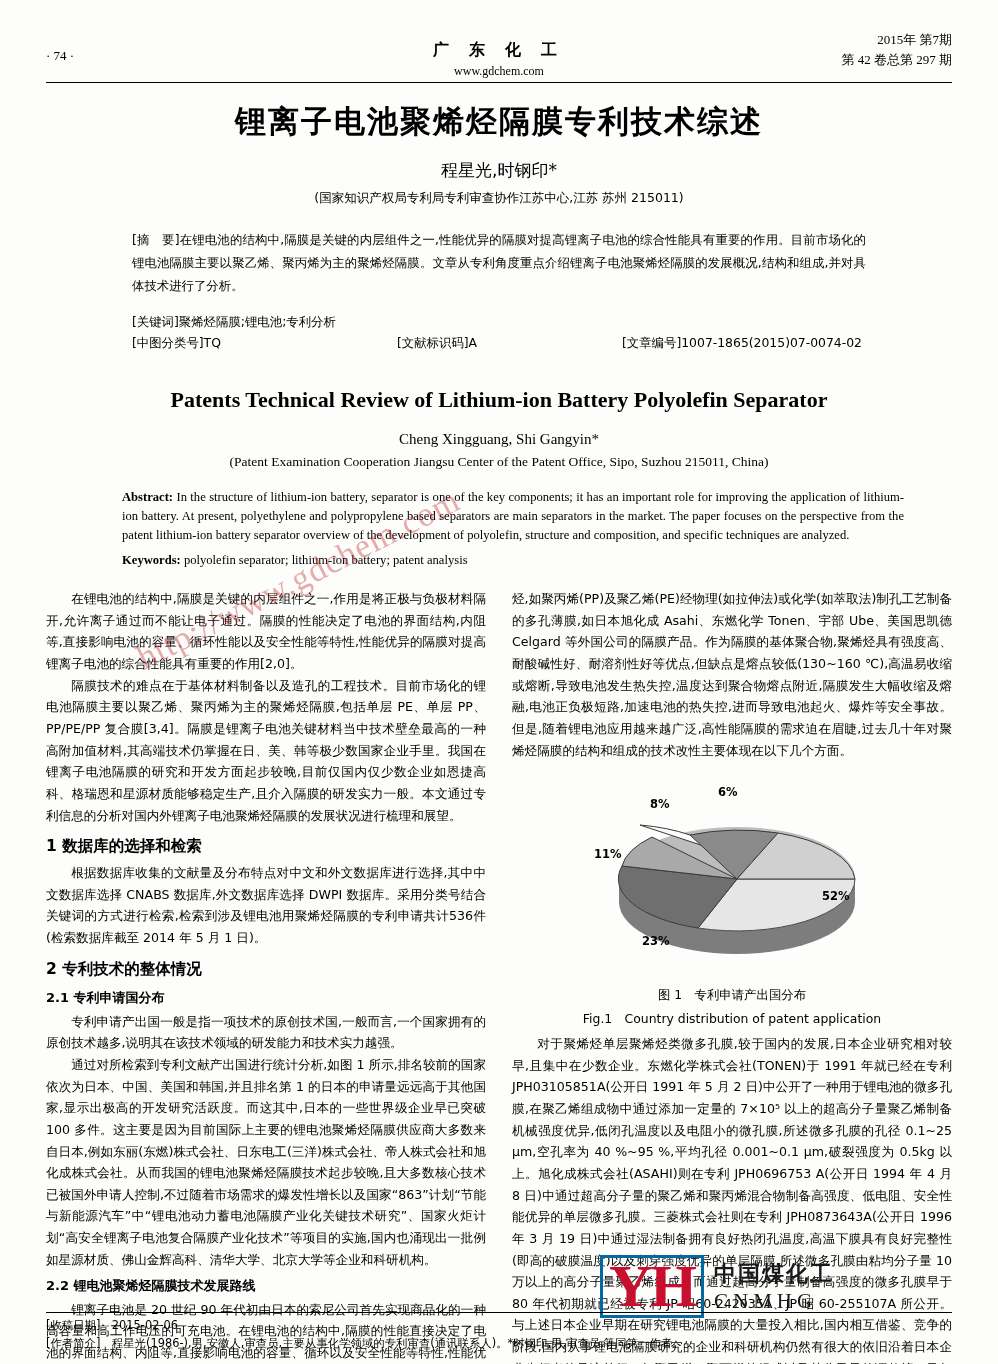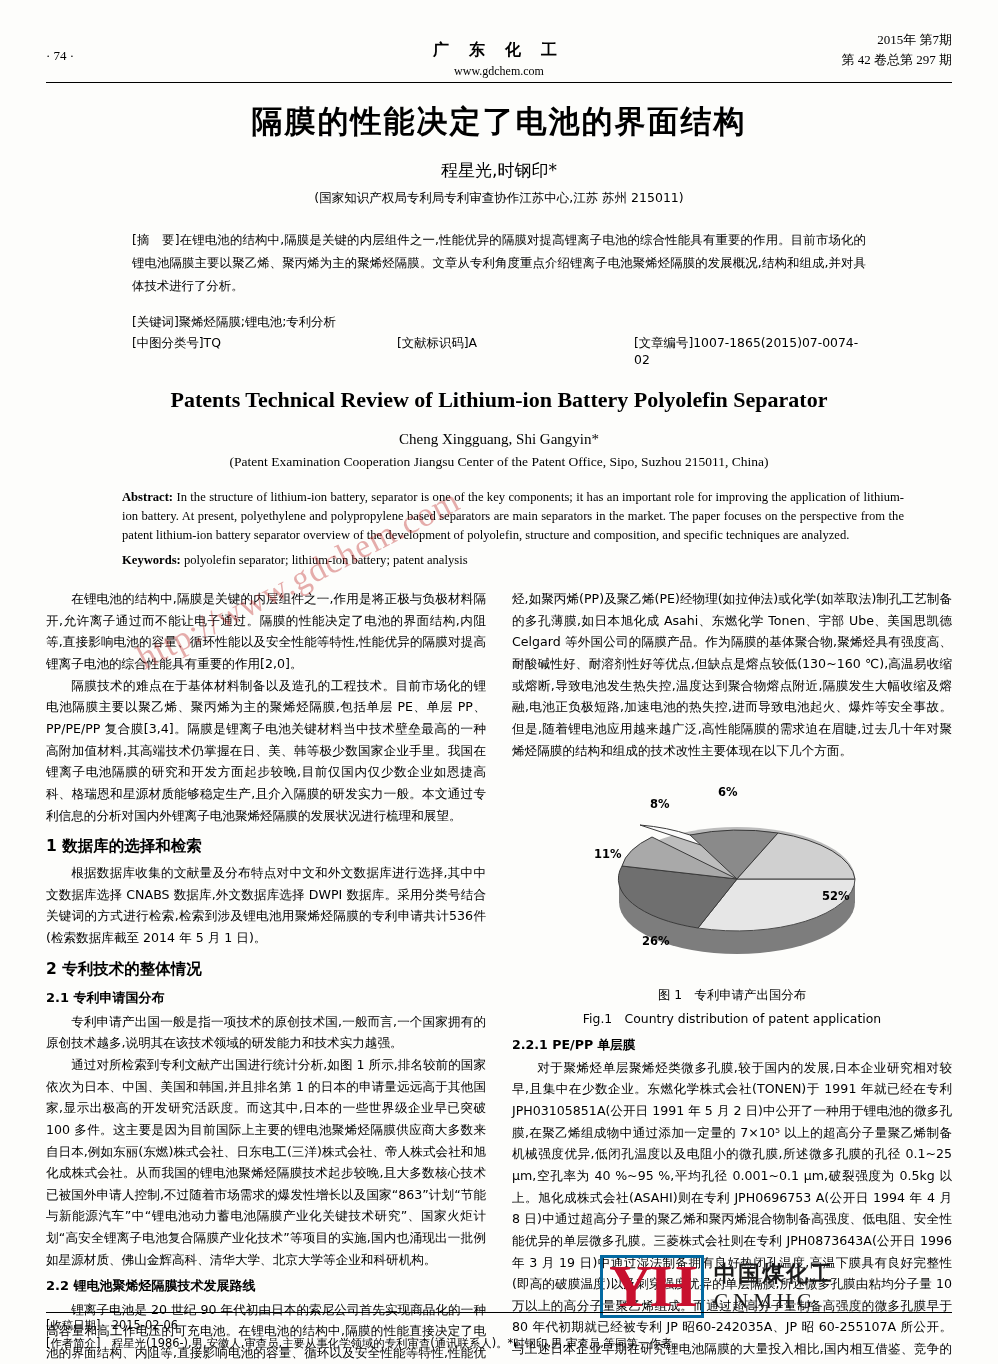--- a/index.html
+++ b/index.html
@@ -86,21 +86,21 @@
   }
   .cn-class{
     margin:2px 86px 0 86px;
     font-size:12.4px;
     font-family:"DejaVu Sans", sans-serif;
     position:relative;
     height:18px;
   }
   .cn-class .c1{position:absolute;left:0;}
   .cn-class .c2{position:absolute;left:265px;}
-  .cn-class .c3{position:absolute;left:502px;}
+  .cn-class .c3{position:absolute;left:490px;}
 
   
   .en-title{
     text-align:center;
     font-size:22px;
     font-weight:bold;
     margin-top:34px;
     font-family:"Liberation Serif", serif;
   }
   .en-authors{
@@ -233,21 +233,21 @@
       <div class="j-cn">广 东 化 工</div>
       <div class="j-url">www.gdchem.com</div>
     </div>
     <div class="right">
       <div>2015年 第7期</div>
       <div>第 42 卷总第 297 期</div>
     </div>
   </div>
   <hr class="rule">
 
-  <div class="cn-title">隔膜的性能决定了电池的界面结构</div>
+  <div class="cn-title">锂离子电池聚烯烃隔膜专利技术综述</div>
   <div class="cn-authors">程星光,时钢印*</div>
   <div class="cn-affil">(国家知识产权局专利局专利审查协作江苏中心,江苏 苏州 215011)</div>
 
   <div class="cn-abs">[摘　要]在锂电池的结构中,隔膜是关键的内层组件之一,性能优异的隔膜对提高锂离子电池的综合性能具有重要的作用。目前市场化的锂电池隔膜主要以聚乙烯、聚丙烯为主的聚烯烃隔膜。文章从专利角度重点介绍锂离子电池聚烯烃隔膜的发展概况,结构和组成,并对具体技术进行了分析。</div>
   <div class="cn-kw">[关键词]聚烯烃隔膜;锂电池;专利分析</div>
   <div class="cn-class">
     <span class="c1">[中图分类号]TQ</span>
     <span class="c2">[文献标识码]A</span>
     <span class="c3">[文章编号]1007-1865(2015)07-0074-02</span>
   </div>
@@ -300,30 +300,29 @@
 
             <path d="M215,112 L100,99 A118,52 0 0 1 130,70 Z" fill="#a9a9a9" stroke="#3a3a3a" stroke-width="1"></path>
 
             <path d="M203,86 L118,58 A118,52 0 0 1 168,68 Z" fill="#fbfbfb" stroke="#3a3a3a" stroke-width="1"></path>
 
             <path d="M215,112 L168,68 A118,52 0 0 1 256,66 Z" fill="#8a8a8a" stroke="#3a3a3a" stroke-width="1"></path>
 
             <path d="M215,112 L256,66 A118,52 0 0 1 333,112 Z" fill="#d0d0d0" stroke="#3a3a3a" stroke-width="1"></path>
           </svg>
           <span class="pielabel" style="left:300px;top:120px;">52%</span>
-          <span class="pielabel" style="left:120px;top:165px;">26%</span>
+          <span class="pielabel" style="left:120px;top:165px;">23%</span>
           <span class="pielabel" style="left:72px;top:78px;">11%</span>
           <span class="pielabel" style="left:128px;top:28px;">8%</span>
           <span class="pielabel" style="left:196px;top:16px;">6%</span>
         </div>
         <div class="figcap">图 1　专利申请产出国分布</div>
         <div class="figcap en">Fig.1　Country distribution of patent application</div>
       </div>
 
-      <div class="h3">2.2.1 PE/PP 单层膜</div>
       <p>对于聚烯烃单层聚烯烃类微多孔膜,较于国内的发展,日本企业研究相对较早,且集中在少数企业。东燃化学株式会社(TONEN)于 1991 年就已经在专利 JPH03105851A(公开日 1991 年 5 月 2 日)中公开了一种用于锂电池的微多孔膜,在聚乙烯组成物中通过添加一定量的 7×10⁵ 以上的超高分子量聚乙烯制备机械强度优异,低闭孔温度以及电阻小的微孔膜,所述微多孔膜的孔径 0.1~25 μm,空孔率为 40 %~95 %,平均孔径 0.001~0.1 μm,破裂强度为 0.5kg 以上。旭化成株式会社(ASAHI)则在专利 JPH0696753 A(公开日 1994 年 4 月 8 日)中通过超高分子量的聚乙烯和聚丙烯混合物制备高强度、低电阻、安全性能优异的单层微多孔膜。三菱株式会社则在专利 JPH0873643A(公开日 1996 年 3 月 19 日)中通过湿法制备拥有良好热闭孔温度,高温下膜具有良好完整性(即高的破膜温度)以及刺穿强度优异的单层隔膜,所述微多孔膜由粘均分子量 10 万以上的高分子量聚乙烯组成。而通过超高分子量制备高强度的微多孔膜早于 80 年代初期就已经被专利 JP 昭60-242035A、JP 昭 60-255107A 所公开。与上述日本企业早期在研究锂电池隔膜的大量投入相比,国内相互借鉴、竞争的阶段,国内从事锂电池隔膜研究的企业和科研机构仍然有很大的依旧沿着日本企业先行者的足迹前行。如聚乙烯、聚丙烯的组成以及其分子量的调整等。又如佛山市金辉高科光电材料有限公司继续基于聚烯烃分子量方面的研究,在专利</p>
     </div>
   </div>
 
   <div class="wm-diag">http://www.gdchem.com</div>
   <div class="wm-logo">
     <span class="mark">YH</span>
     <span class="txt">
       <span class="t1" style="display:block">中国煤化工</span>
       <span class="t2" style="display:block">CNMHG</span>

